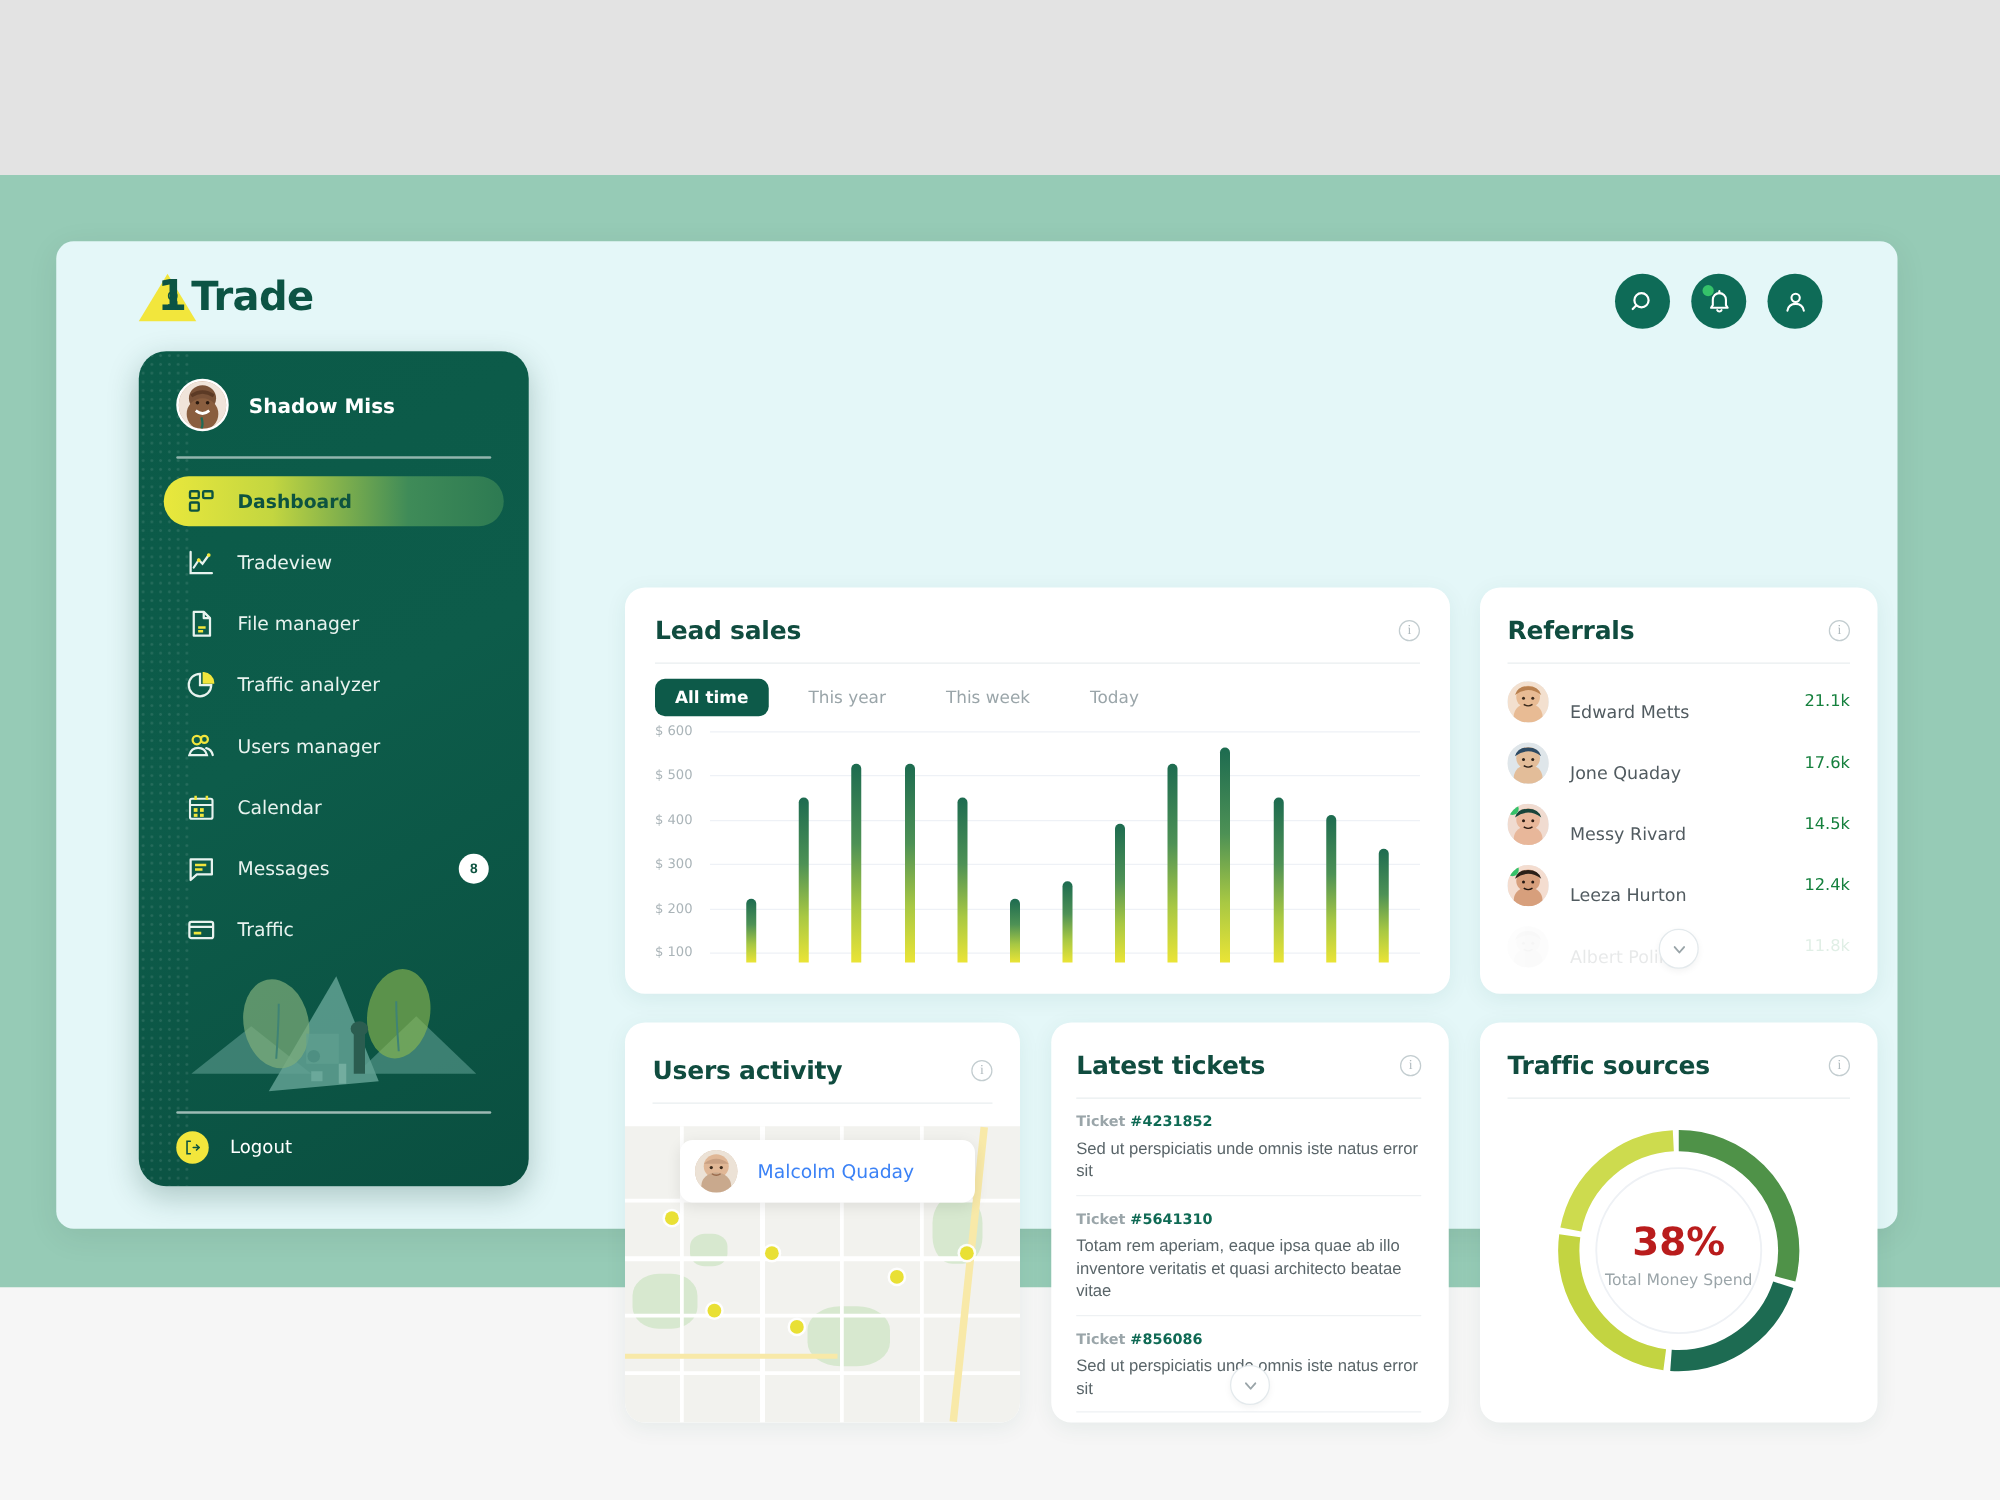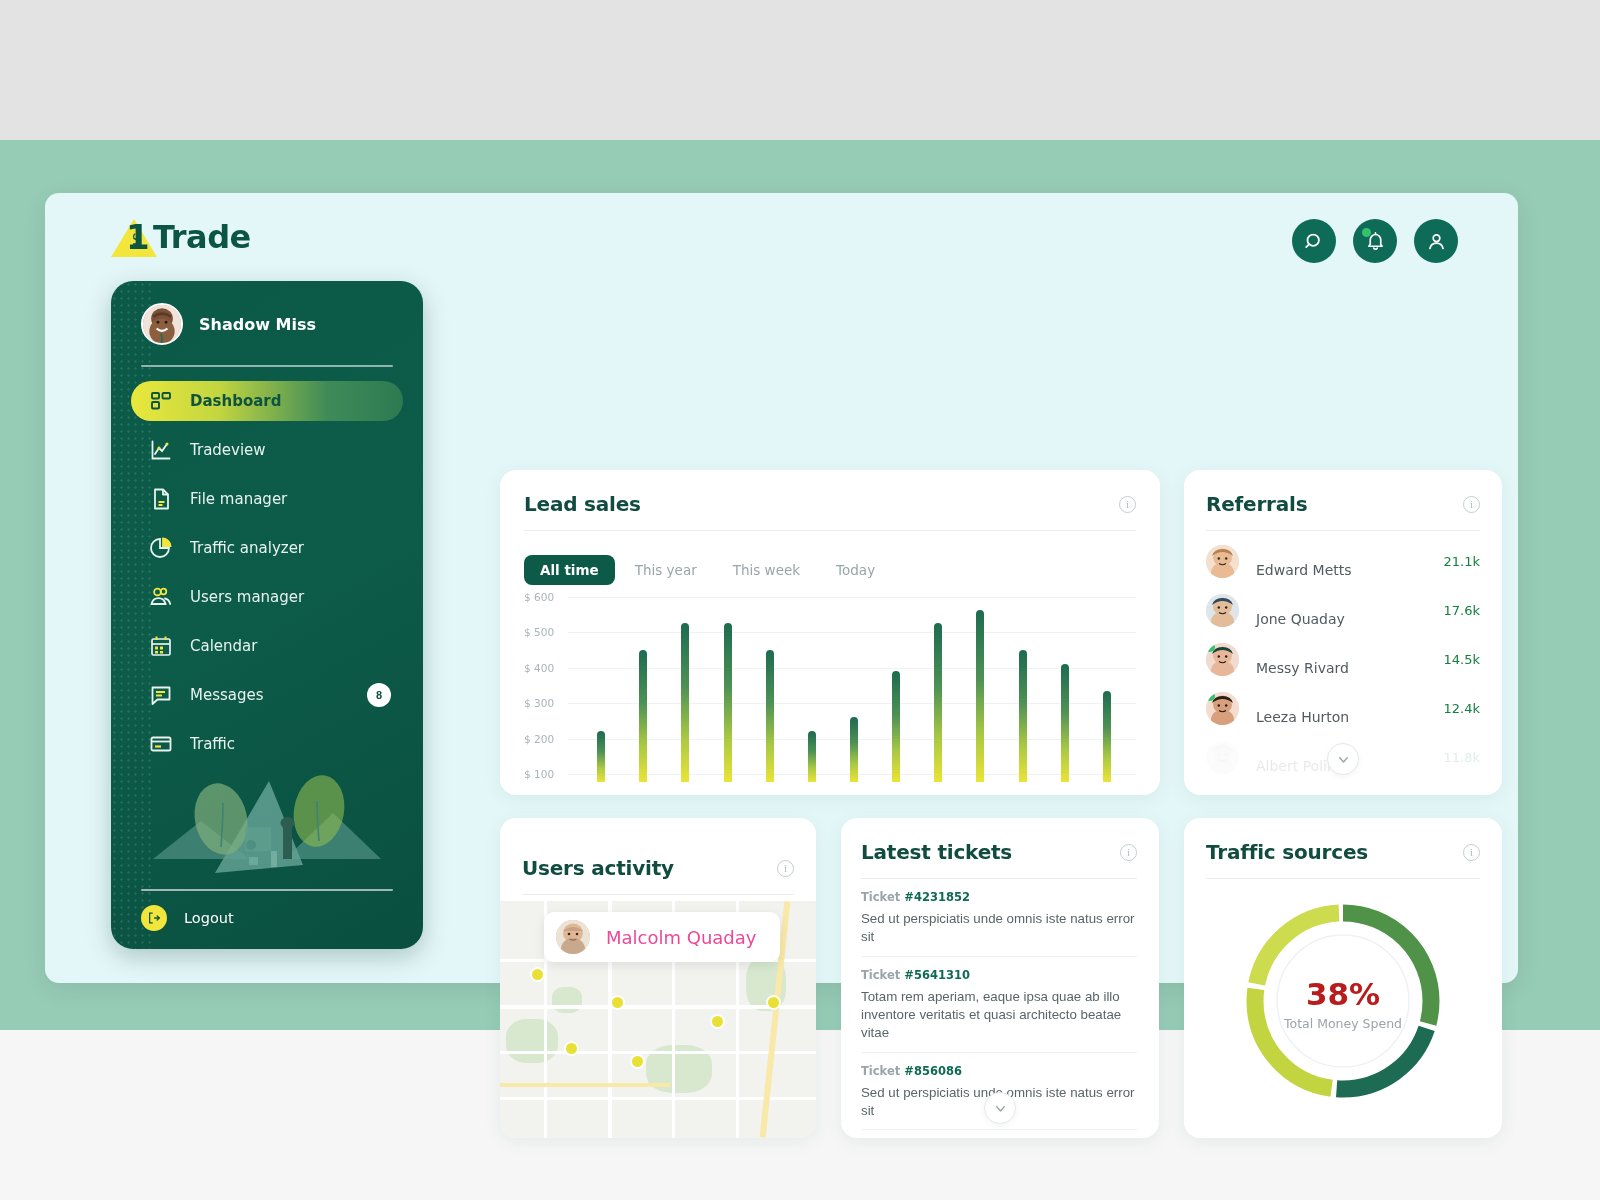--- a/index.html
+++ b/index.html
@@ -147,21 +147,21 @@
   .card-head { display: flex; align-items: center; justify-content: space-between; }
   .info-ico {
     width: 17px; height: 17px; border-radius: 50%;
     border: 1.4px solid #c3cdd0; color: #b2bcc0;
     font-size: 11px; display: flex; align-items: center; justify-content: center;
     font-family: "Liberation Serif", serif; cursor: pointer;
   }
   .hr { height: 1px; background: #e9eef0; width: 100%; }
   
   #lead-sales { left: 455px; top: 277px; width: 660px; height: 325px; }
-  .tabs { display: flex; align-items: center; gap: 4px; margin-top: 24px; }
+  .tabs { display: flex; align-items: center; gap: 16px; margin-top: 12px; }
   .tab {
     padding: 7px 16px; border-radius: 8px; font-size: 13.5px;
     color: #9aa5a9; cursor: pointer; font-family: "DejaVu Sans", sans-serif;
   }
   .tab.active { background: #0d5a49; color: #fff; font-weight: 600; }
   .chart-wrap { position: relative; margin-top: 12px; height: 185px; }
   .ylab {
     position: absolute; left: 0; font-size: 10.5px; color: #aab4b8;
     font-family: "DejaVu Sans", sans-serif; transform: translateY(-50%);
   }
@@ -209,21 +209,21 @@
   .road.y { background: #f8e9a8; }
   .green-blob { position: absolute; background: #d7e8cf; border-radius: 40%; }
   .pin { position: absolute; width: 11px; height: 11px; border-radius: 50%; background: #e9e035;
          box-shadow: 0 0 0 2px rgba(255,255,255,.9); }
   .user-pill {
     position: absolute; left: 44px; top: 94px; width: 236px; height: 50px;
     background: #fff; border-radius: 10px; display: flex; align-items: center;
     padding-left: 12px; box-shadow: 0 3px 12px rgba(0,0,0,.09); z-index: 5;
   }
   .user-pill .av { width: 34px; height: 34px; border-radius: 50%; background: #d9c2ac; overflow: hidden; position: relative; }
-  .user-pill .nm { margin-left: 16px; font-size: 18px; color: #ec4899; font-family: "DejaVu Sans", sans-serif; }
+  .user-pill .nm { margin-left: 16px; font-size: 15px; color: #3b82f6; font-family: "DejaVu Sans", sans-serif; }
   
   #latest-tickets { left: 796px; top: 625px; width: 318px; height: 320px; overflow: hidden; }
   .ticket { padding: 11px 0 9px; }
   .t-head { font-size: 11.5px; color: #9aa5a9; font-family: "DejaVu Sans", sans-serif; font-weight: 600; }
   .t-head b { color: #0f6a54; font-weight: 700; }
   .t-body { font-size: 13.3px; color: #5a6569; line-height: 1.38; margin-top: 6px; font-family: "Liberation Sans", sans-serif; }
   .t-sep { height: 1px; background: #eef1f3; }
   .ticket.faded { opacity: .13; }
   
   #traffic-sources { left: 1139px; top: 625px; width: 318px; height: 320px; }
@@ -578,21 +578,21 @@
         </div>
       <div class="chev" style="left:50%;bottom:20px;transform:translateX(-50%)">
         <svg viewBox="0 0 24 24" width="15" height="15" fill="none" stroke="#9aa5a9" stroke-width="2.4" stroke-linecap="round" stroke-linejoin="round">
           <polyline points="6 9 12 16 18 9"></polyline>
         </svg>
       </div>
     </div>
   </div>
 
   <div class="card" id="users-activity">
-    <div style="padding:38px 22px 0 22px">
+    <div style="padding:26px 22px 0 22px">
       <div class="card-head">
         <div class="card-title">Users activity</div>
         <div class="info-ico">i</div>
       </div>
       <div class="hr" style="margin-top:14px"></div>
     </div>
 
     <div class="map">
       <div class="green-blob" style="left:6px;  top:118px; width:52px; height:44px;"></div>
       <div class="green-blob" style="left:146px; top:144px; width:66px; height:48px;"></div>

